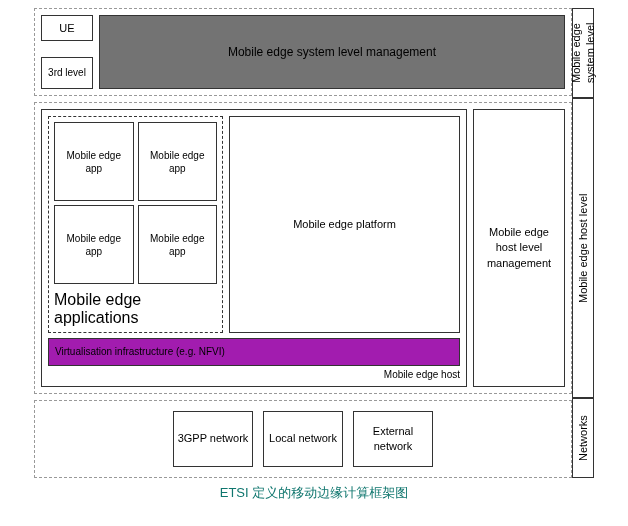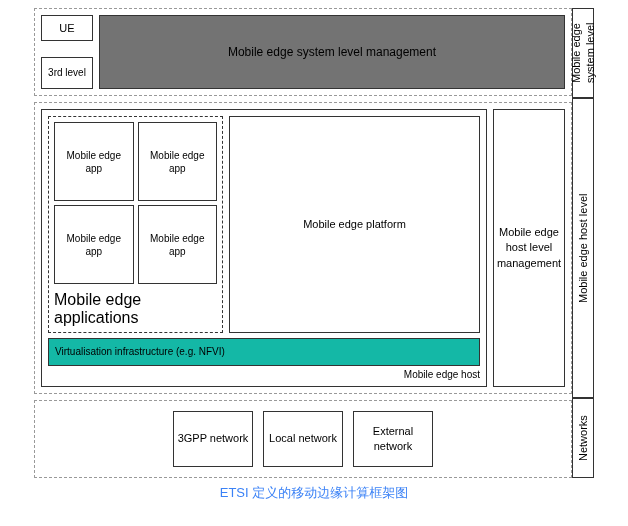--- a/index.html
+++ b/index.html
@@ -182,29 +182,29 @@
       background: #fff;
       padding: 6px;
       line-height: 1.4;
     }
     .virtualisation-box {
       border: 1px solid #333;
       padding: 6px;
       font-size: 10px;
       margin-top: 5px;
       line-height: 1.4;
-      background: #14b8a6;
+      background: #a21caf;
     }
     .host-label {
       font-size: 10px;
       text-align: right;
       margin-top: 3px;
     }
     .host-management-box {
-      width: 72px;
+      width: 92px;
       border: 1px solid #333;
       display: flex;
       align-items: center;
       justify-content: center;
       font-size: 11px;
       text-align: center;
       background: #fff;
       line-height: 1.4;
       padding: 5px;
     }
@@ -231,21 +231,21 @@
       text-align: center;
       background: #fff;
       line-height: 1.4;
     }
 
     
     .caption {
       font-size: 13px;
       text-align: right;
       margin-top: 6px;
-      color: #3b82f6;
+      color: #0f766e;
     }
   </style>
 </head>
 <body>
 
 <div class="container">
   <div class="diagram">
     <div class="left-content">
 
       <div class="top-section">

